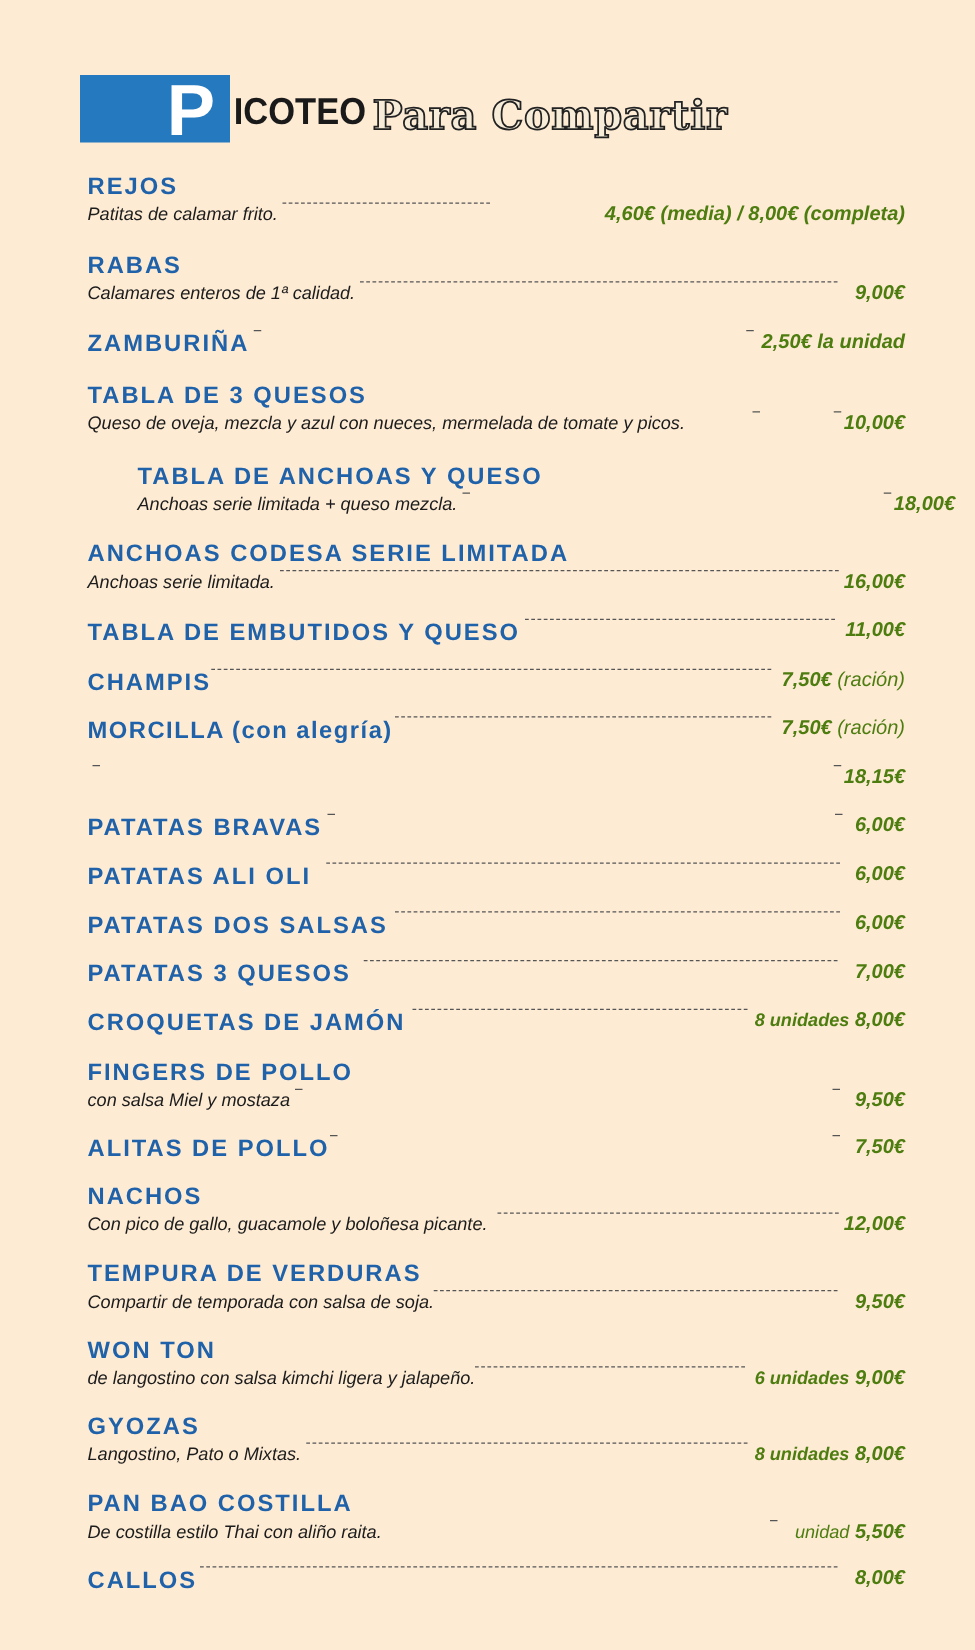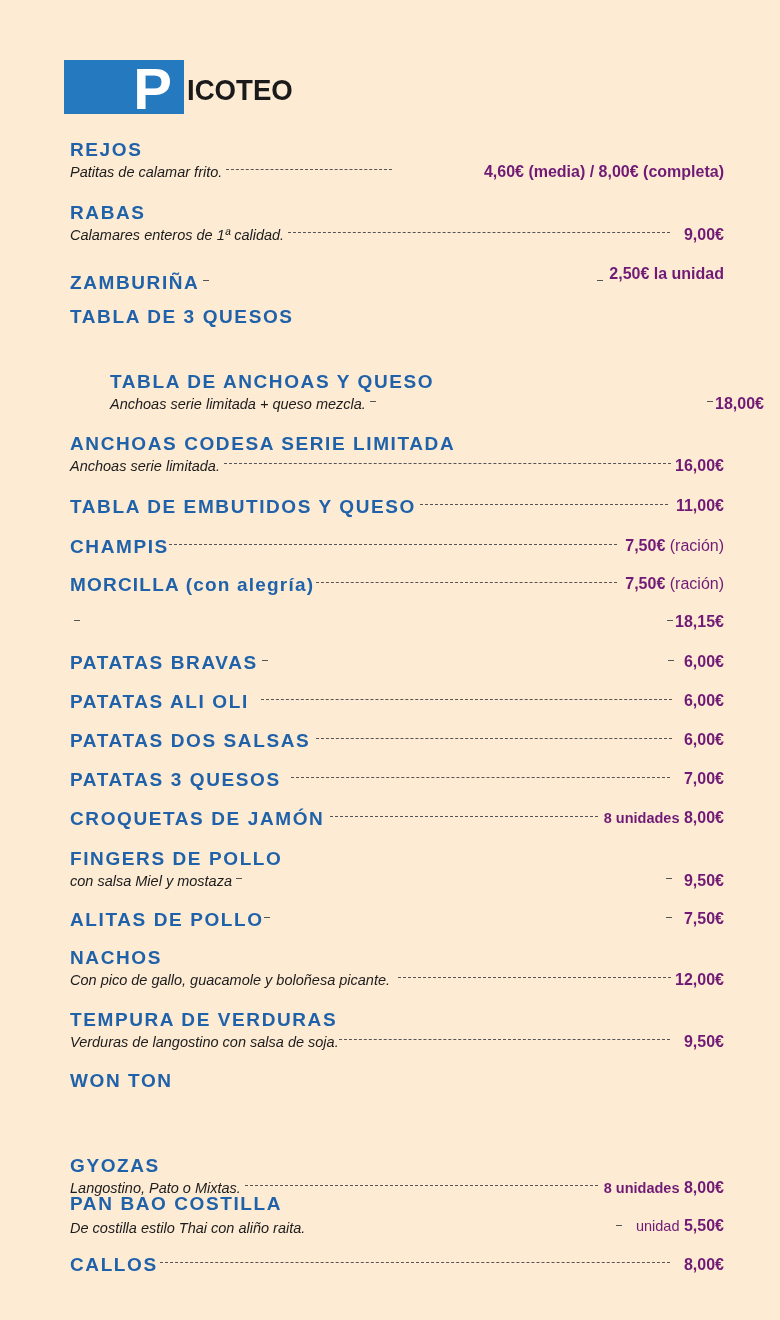--- a/index.html
+++ b/index.html
@@ -26,48 +26,49 @@
       position: relative; top: -4px;
     }
     .header-sub {
       font-family: "DejaVu Serif", serif; font-weight: bold;
       font-size: 32px; color: #f7ecd8; margin-left: -4px; line-height: 40px;
       -webkit-text-stroke: 1.4px #222; position: relative; top: -2px;
       letter-spacing: 0.5px;
     }
     .menu { position: absolute; left: 70px; top: 138px; width: 654px; }
     .item { position: relative; }
-    .row { display: flex; align-items: center; white-space: nowrap; }
+    .row { display: flex; align-items: flex-start; white-space: nowrap; }
     .name {
       color: #1F62AA; font-weight: bold; font-size: 19px; letter-spacing: 1.6px;
       line-height: 24px;
     }
     .desc {
       color: #1c1c1c; font-style: italic; font-size: 14.5px; line-height: 20px;
     }
     .dots {
       flex: 1; border-bottom: 1.5px dashed #555; margin: 0 6px 5px 4px; height: 0;
     }
     .dots.short { flex: 0 0 6px; }
     .gap { flex: 1; }
     .price {
-      color: #701a75; font-weight: bold; font-size: 16px;
+      color: #4d7c0f; font-style: italic; font-weight: bold; font-size: 16px;
       line-height: 20px;
     }
     .price .pre { font-size: 14.5px; }
     .price .light { font-weight: normal; }
   </style>
 </head>
 <body>
 
 <div class="header">
   <div class="header-box">
     <span class="header-p">P</span>
   </div>
   <span class="header-word">ICOTEO</span>
+  <span class="header-sub">Para Compartir</span>
 </div>
 
 <div class="menu">
 
   <div class="item" style="position:absolute; top:0;">
     <div class="row" style="width:654px">
         <span class="name">REJOS</span>
       </div>
     <div class="row" style="width:654px">
       <span class="desc">Patitas de calamar frito.</span>
@@ -95,20 +96,28 @@
       <span class="gap"></span>
       <span class="dots short"></span>
       <span class="price" style="margin-bottom:18px">2,50€ la unidad</span>
     </div>
   </div>
 
   <div class="item" style="position:absolute; top:167px; width:654px;">
     <div class="row">
         <span class="name">TABLA DE 3 QUESOS</span>
       </div>
+    <div class="row">
+      <span class="desc">Queso de oveja, mezcla y azul con nueces, mermelada de tomate y picos.</span>
+      <span class="gap"></span>
+      <span class="dots short"></span>
+      <span class="gap"></span>
+      <span class="dots short" style="margin-right:2px"></span>
+      <span class="price">10,00€</span>
+    </div>
   </div>
 
   <div class="item" style="position:absolute; top:232px; width:654px;margin-left:40px;">
     <div class="row">
         <span class="name">TABLA DE ANCHOAS Y QUESO</span>
       </div>
     <div class="row">
       <span class="desc">Anchoas serie limitada + queso mezcla.</span>
       <span class="dots short"></span>
       <span class="gap"></span>
@@ -235,33 +244,38 @@
       <span class="dots" style="margin-left:8px; margin-right:4px"></span>
       <span class="price">12,00€</span>
     </div>
   </div>
 
   <div class="item" style="position:absolute; top:870px; width:654px;">
     <div class="row">
         <span class="name">TEMPURA DE VERDURAS</span>
       </div>
     <div class="row">
-      <span class="desc">Verduras de langostino con salsa de soja.</span>
+      <span class="desc">Compartir de temporada con salsa de soja.</span>
       <span class="dots" style="margin-left:0; margin-right:14px"></span>
       <span class="price">9,50€</span>
     </div>
   </div>
 
   <div class="item" style="position:absolute; top:931px; width:654px;">
     <div class="row">
         <span class="name">WON TON</span>
       </div>
-  </div>
-
-  <div class="item" style="position:absolute; top:992px; width:654px;margin-top:24px;">
+    <div class="row">
+      <span class="desc">de langostino con salsa kimchi ligera y  jalapeño.</span>
+      <span class="dots" style="margin-left:0; margin-right:8px"></span>
+      <span class="price"><span class="pre">6 unidades</span> <span>9,00€</span></span>
+    </div>
+  </div>
+
+  <div class="item" style="position:absolute; top:992px; width:654px;">
     <div class="row">
         <span class="name">GYOZAS</span>
       </div>
     <div class="row">
       <span class="desc">Langostino, Pato o Mixtas.</span>
       <span class="dots" style="margin-left:4px; margin-right:6px"></span>
       <span class="price"><span class="pre">8 unidades</span> <span>8,00€</span></span>
     </div>
   </div>
 

